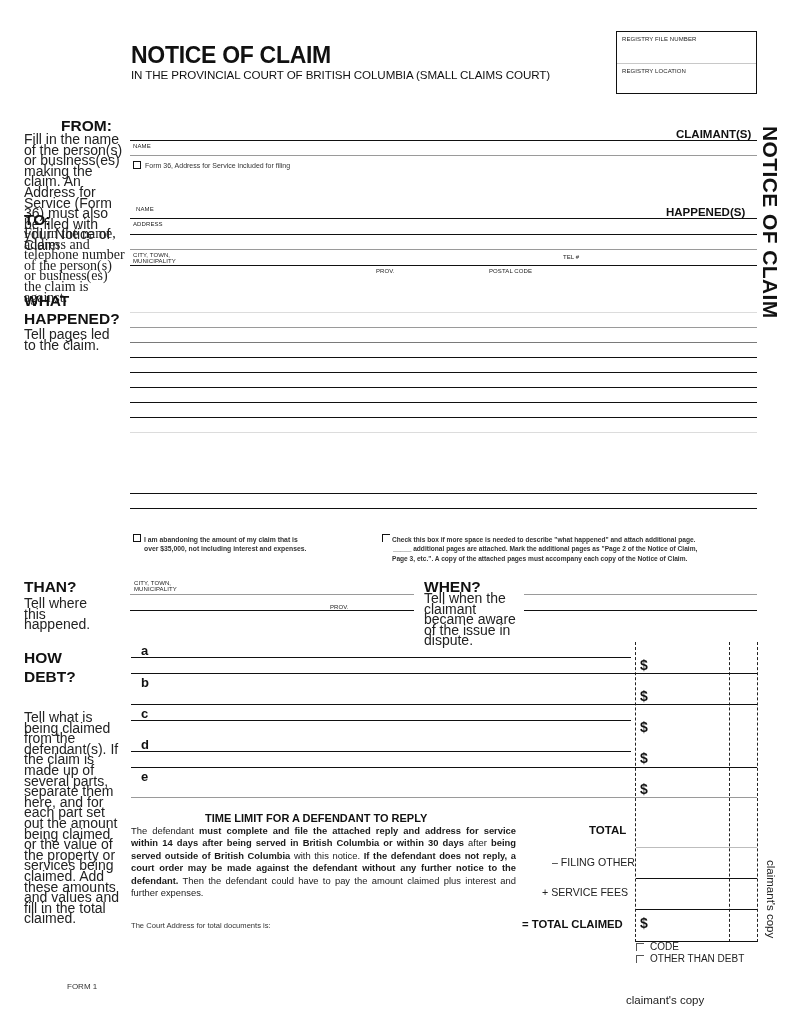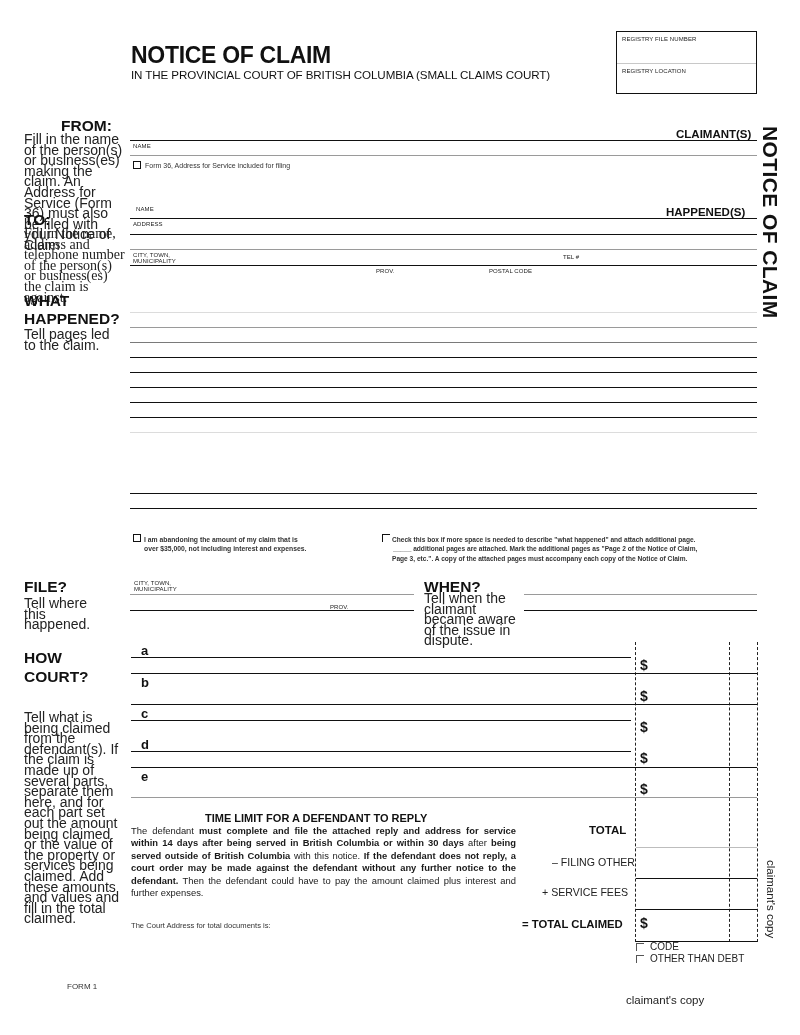--- a/index.html
+++ b/index.html
@@ -101,42 +101,42 @@
   <div>over $35,000, not including interest and expenses.</div>
 </div>
 
 <div class="chk open" style="left:382px; top:534px; border-color:#111;"></div>
 <div class="abs" style="left:392px; top:535px; font-size:6.6px; line-height:9.3px; font-weight:bold; color:#333; white-space:nowrap;">
   <div>Check this box if more space is needed to describe "what happened" and attach additional page.</div>
   <div style="padding-left:1px;">_____ additional pages are attached. Mark the additional pages as "Page 2 of the Notice of Claim,</div>
   <div>Page 3, etc.".  A copy of the attached pages must accompany each copy of the Notice of Claim.</div>
 </div>
 
-<div class="abs side-h" style="left:24px; top:578px;">FILE?</div>
+<div class="abs side-h" style="left:24px; top:578px;">THAN?</div>
 <div class="abs side-t" style="left:24px; top:598px; width:70px;">Tell where this happened.</div>
 
 <div class="abs tiny" style="left:134px; top:580px;">
   <div>CITY, TOWN,</div>
   <div>MUNICIPALITY</div>
 </div>
 <input class="field" style="left: 185px; top: 580px; width: 225px; height: 14px;" value="">
 <div class="hline gray" style="left:130px; top:594px; width:284px;"></div>
 <div class="abs tiny" style="left:330px; top:604px;">PROV.</div>
 <input class="field" style="left: 352px; top: 596px; width: 60px; height: 13px;" value="">
 <div class="hline" style="left:130px; top:610px; width:284px;"></div>
 
 <div class="abs side-h" style="left:424px; top:578px;">WHEN?</div>
 <div class="abs side-t" style="left:424px; top:593px; width:96px;">Tell when the claimant became aware of the issue in dispute.</div>
 <input class="field" style="left: 524px; top: 580px; width: 232px; height: 14px;" value="">
 <div class="hline gray" style="left:524px; top:594px; width:233px;"></div>
 <div class="hline" style="left:524px; top:610px; width:233px;"></div>
 
 <div class="abs side-h" style="left:24px; top:648px; line-height:19px;">
   <div>HOW</div>
-  <div>COURT?</div>
+  <div>DEBT?</div>
 </div>
 <div class="abs side-t" style="left:24px; top:712px; width:100px;">Tell what is being claimed from the defendant(s).  If the claim is made up of several parts, separate them here, and for each part set out the amount being claimed or the value of the property or services being claimed. Add these amounts and values and fill in the total claimed.</div>
 
 <div class="vdash" style="left:635px; top:642px; height:300px;"></div>
 <div class="vdash" style="left:729px; top:642px; height:300px;"></div>
 <div class="vdash" style="left:757px; top:642px; height:300px;"></div>
 
 <div class="abs" style="left:141px; top:643px; font-weight:bold; font-size:13px;">a</div>
 <input class="field" style="left: 155px; top: 644px; width: 475px; height: 13px;" value="">
 <div class="hline" style="left:131px; top:657px; width:500px;"></div>

